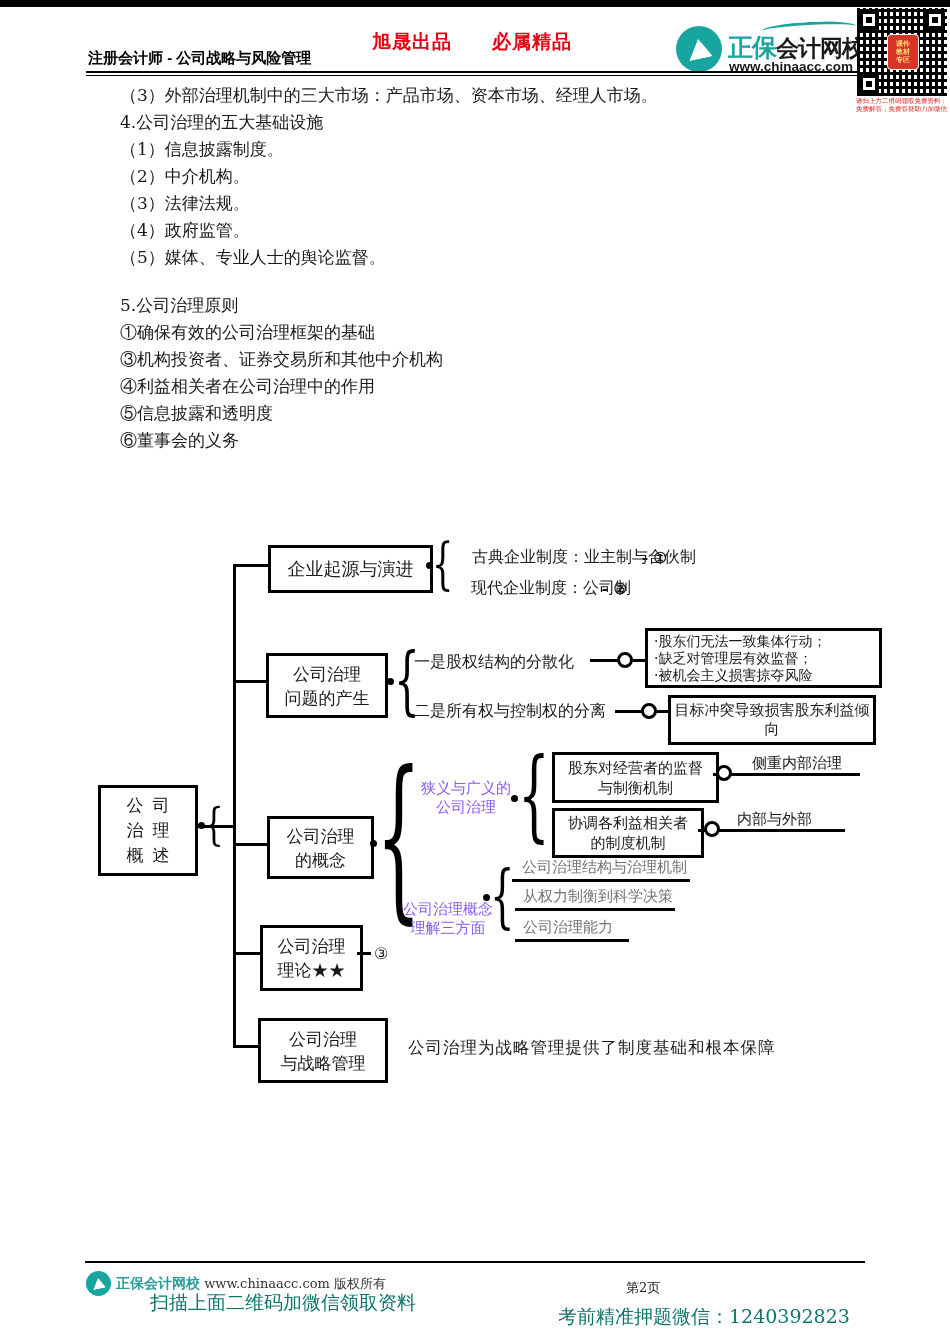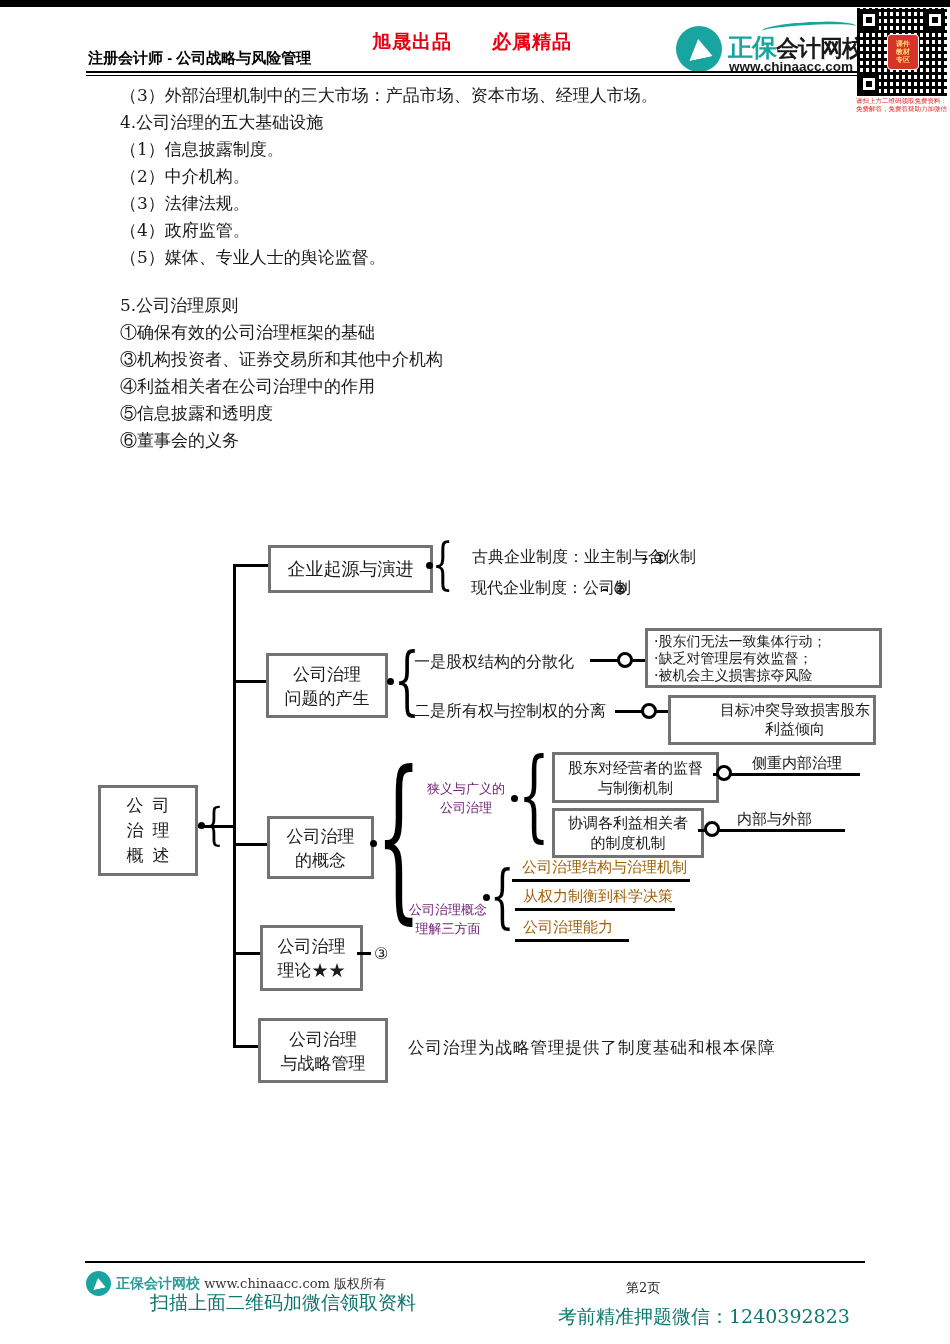--- a/index.html
+++ b/index.html
@@ -31,29 +31,29 @@
   .qr-badge{position:absolute;left:30px;top:26px;width:30px;height:34px;background:#d63427;border:1px solid #fff;
             border-radius:4px;display:flex;flex-direction:column;align-items:center;justify-content:center;
             color:#ffd978;font-size:7px;line-height:8px;font-weight:bold;}
   .qr-cap{position:absolute;left:856px;top:97px;width:92px;font-size:6.5px;line-height:8px;color:#e0231d;
           white-space:nowrap;overflow:hidden;}
   
   .body-text{position:absolute;left:120px;top:82px;width:760px;font-size:17px;color:#1a1a1a;}
   .body-text .bl{height:27px;line-height:27px;white-space:nowrap;}
   .body-text .sec-gap{margin-top:21px;}
   
-  .mm-box{position:absolute;border:3px solid #737373;background:#fff;display:flex;flex-direction:column;
+  .mm-box{position:absolute;border:3px solid #000000;background:#fff;display:flex;flex-direction:column;
           align-items:center;justify-content:center;text-align:center;color:#1a1a1a;}
   .ln{position:absolute;background:#000;}
   .ring{position:absolute;width:10px;height:10px;border:3px solid #000;border-radius:50%;background:#fff;}
   .dot{position:absolute;width:7px;height:7px;border-radius:50%;background:#000;}
   .brace{position:absolute;font-family:"DejaVu Serif",serif;line-height:1;color:#000;transform-origin:left center;}
   .mm-text{position:absolute;color:#1a1a1a;white-space:nowrap;}
-  .mm-label{position:absolute;color:#701a75;text-align:center;line-height:19px;font-size:13px;}
-  .ul-item{position:absolute;font-size:15px;color:#a16207;border-bottom:3px solid #000;padding-bottom:2px;
+  .mm-label{position:absolute;color:#8b5cf6;text-align:center;line-height:19px;font-size:15px;}
+  .ul-item{position:absolute;font-size:15px;color:#737373;border-bottom:3px solid #000;padding-bottom:2px;
            white-space:nowrap;}
   .root-line{letter-spacing:9px;margin-left:9px;line-height:25px;font-size:17px;}
   
   .f-line{position:absolute;left:85px;top:1261px;width:780px;height:2px;background:#000;}
   .f-logo{position:absolute;left:86px;top:1271px;width:25px;height:25px;border-radius:50%;background:#18a5a0;}
   .f-tri{position:absolute;left:6px;top:7px;width:13px;height:11px;background:#fff;
          clip-path:polygon(0 100%,55% 0,100% 100%);transform:rotate(-12deg);}
   .f-copy{position:absolute;left:116px;top:1275px;font-size:13px;color:#333;white-space:nowrap;}
   .f-brand{color:#2a9d9a;font-size:14px;font-weight:bold;}
   .red-big{position:absolute;font-size:19px;font-weight:normal;color:#0f766e;white-space:nowrap;}
@@ -153,21 +153,21 @@
     <div class="mm-box" style="left:645px;top:628px;width:225px;height:54px;font-size:14px;line-height:17px;align-items:flex-start;padding-left:6px;text-align:left;">
       <div>·股东们无法一致集体行动；</div>
       <div>·缺乏对管理层有效监督；</div>
       <div>·被机会主义损害掠夺风险</div>
     </div>
 
     <div class="mm-text" style="left:414px;top:701px;font-size:16px;">二是所有权与控制权的分离</div>
     <div class="ln" style="left:615px;top:710px;width:53px;height:3px;"></div>
     <div class="ring" style="left:641px;top:703px;"></div>
     <div class="mm-box" style="left:668px;top:695px;width:202px;height:44px;font-size:15px;line-height:19px;">
-      <div style="white-space:normal;padding-left:46px;">目标冲突导致损害股东利益倾向</div>
+      <div style="white-space:normal;">目标冲突导致损害股东利益倾向</div>
     </div>
 
     <div class="mm-box" style="left:267px;top:816px;width:101px;height:57px;font-size:17px;line-height:24px;">
       <div>公司治理</div>
       <div>的概念</div>
     </div>
     <div class="dot" style="left:370px;top:840px;"></div>
     <div class="brace" style="left:376px;top:748px;font-size:178px;transform:scaleX(.4);">{</div>
 
     <div class="mm-label" style="left:414px;top:779px;width:104px;">

